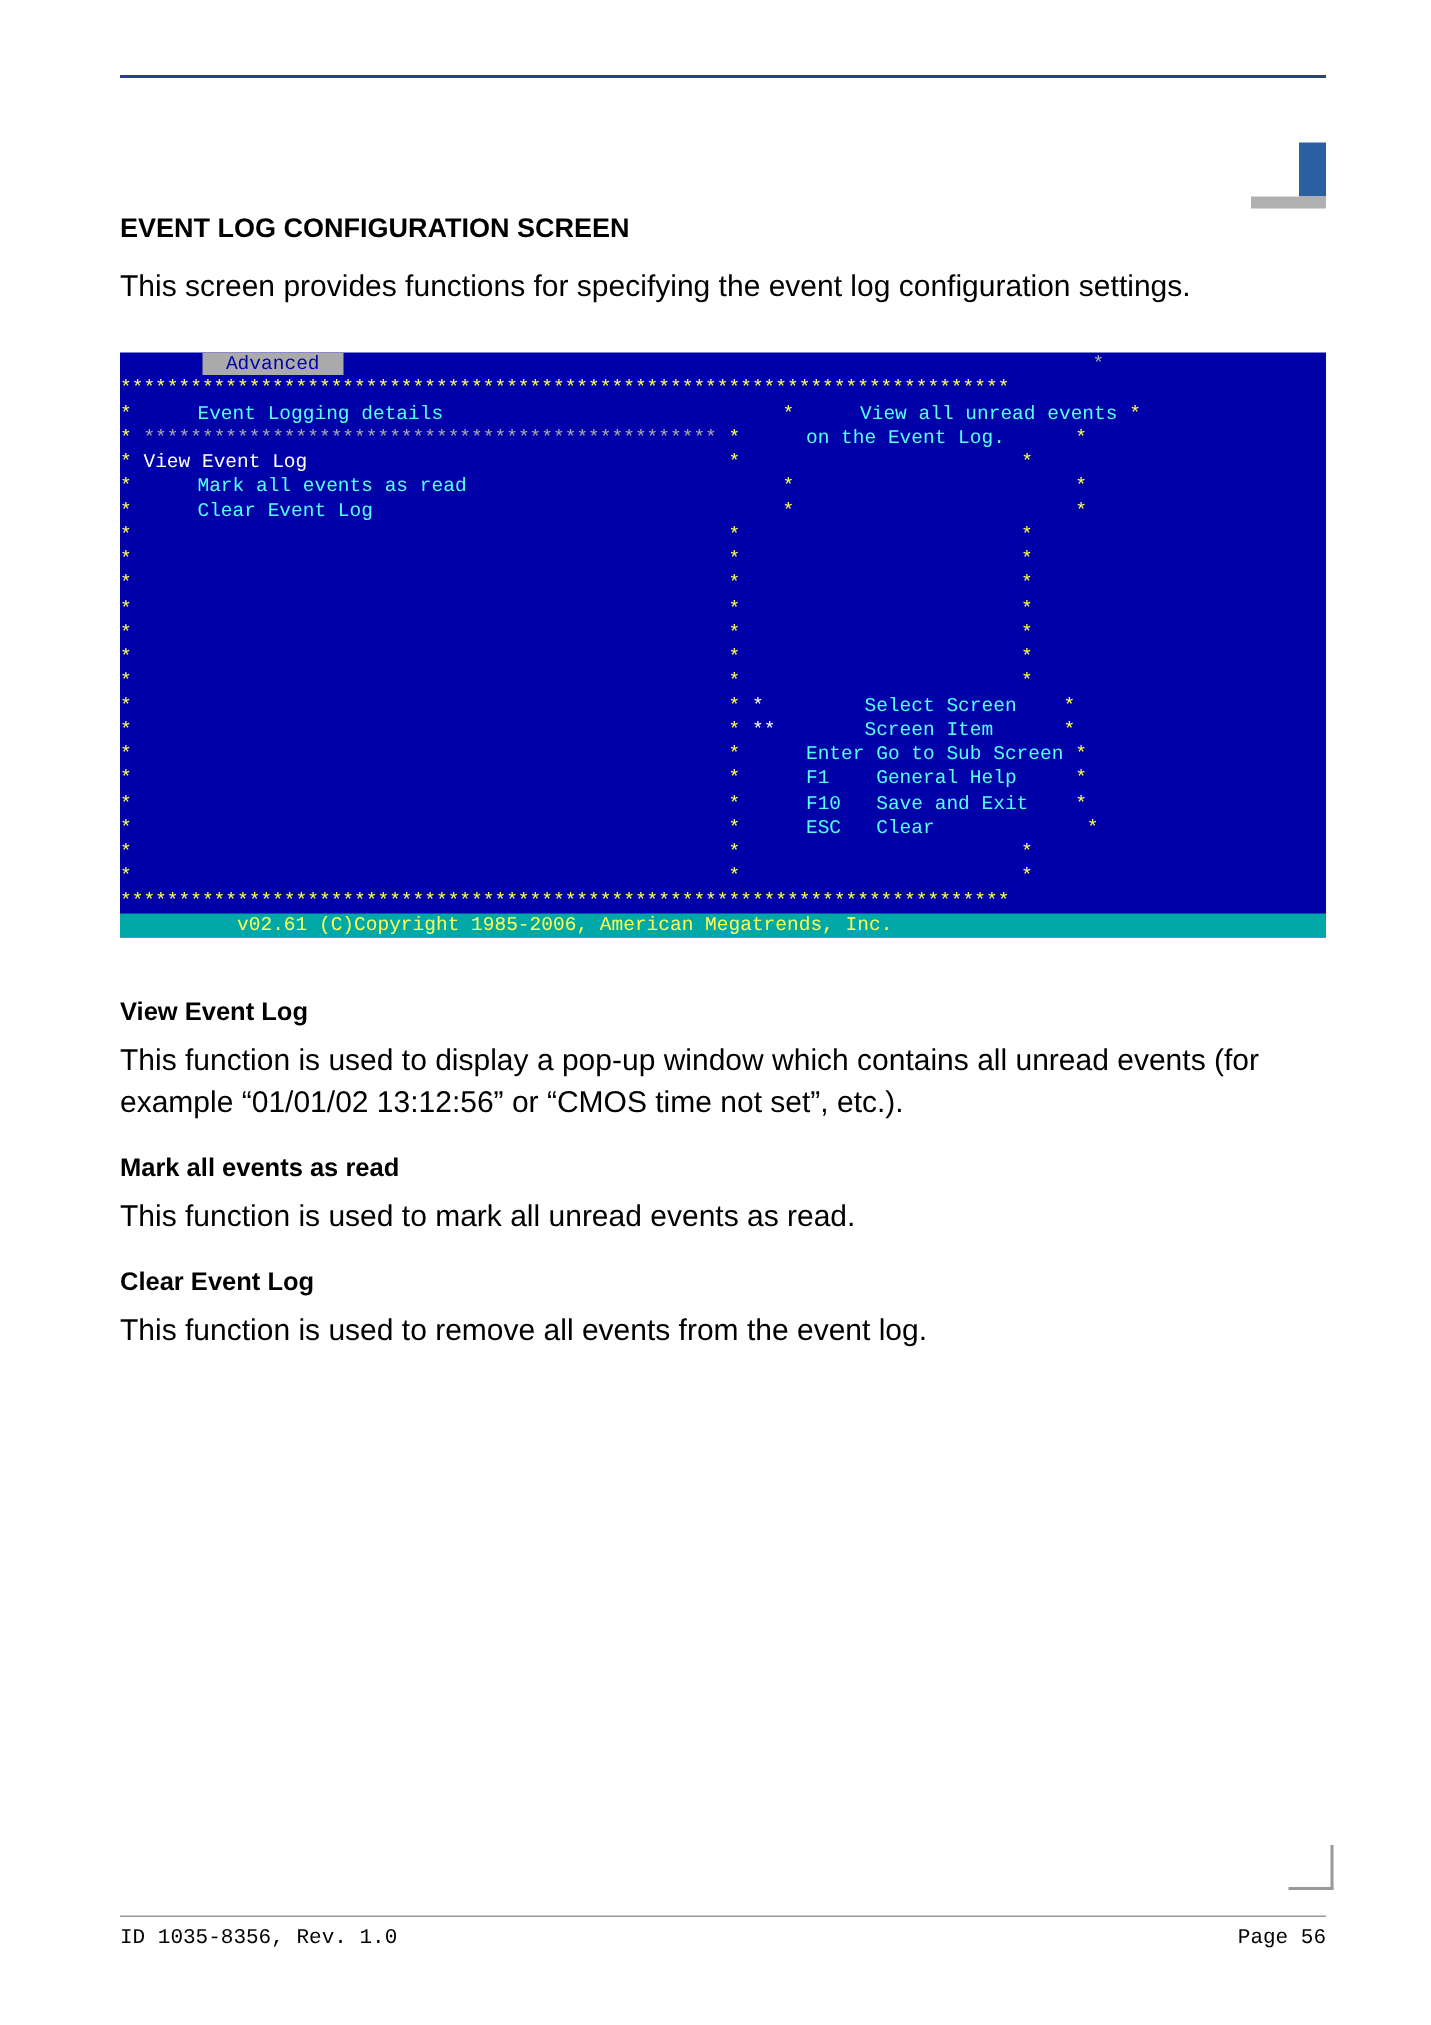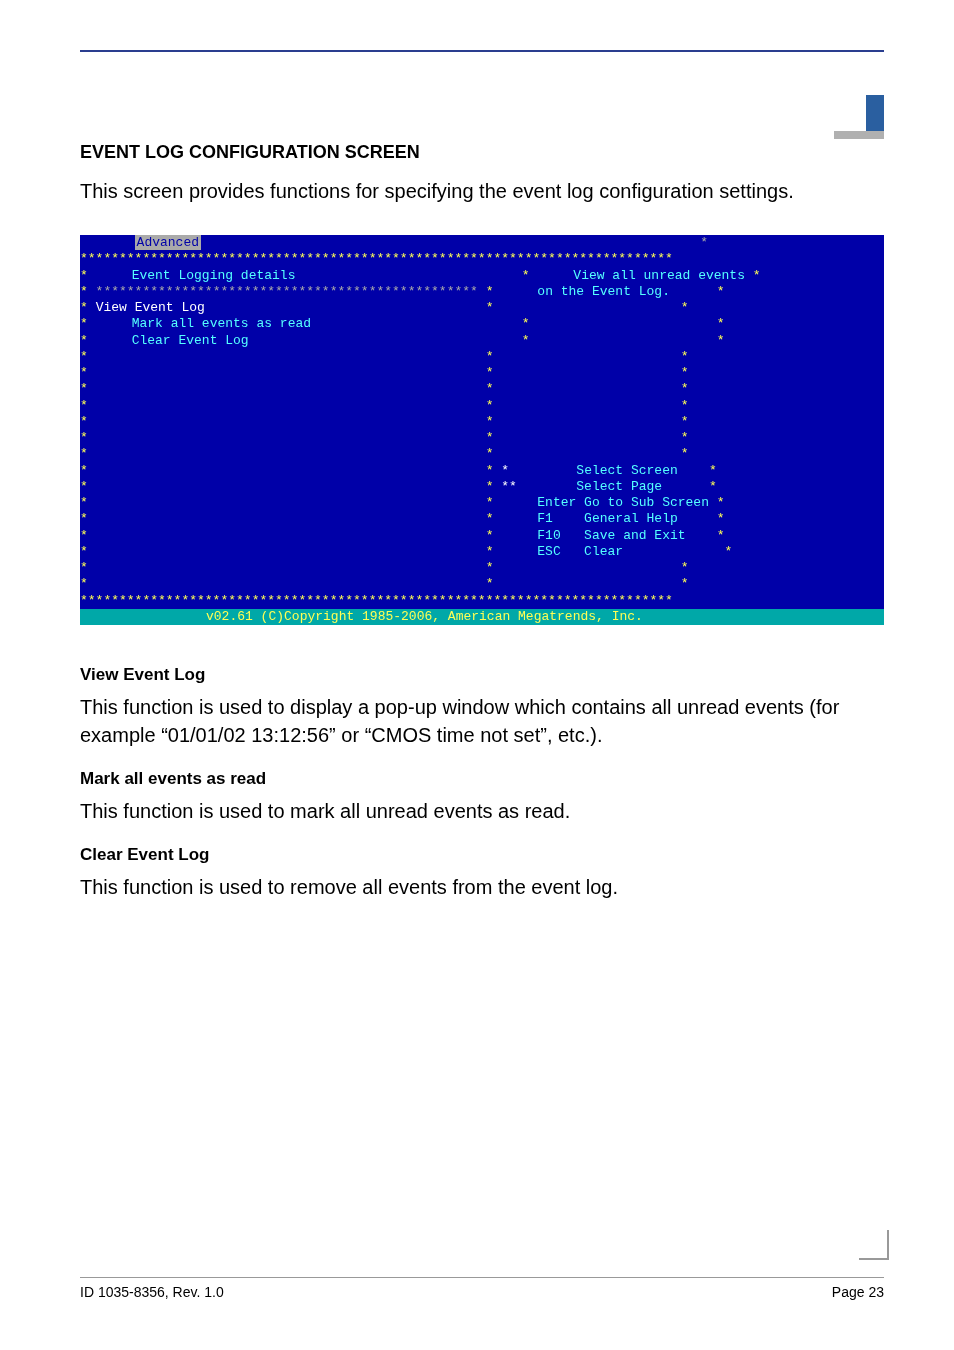--- a/index.html
+++ b/index.html
@@ -68,48 +68,48 @@
     font-size: 13px;
     line-height: 1.25;
     white-space: pre;
     padding: 0;
     overflow: hidden;
   }
   .bios-screen .tab-row { color: #aaaaaa; }
   .bios-screen .tab-active {
     background: #aaaaaa;
     color: #0000a8;
-    padding: 0 2px;
+    padding: 0 16px;
   }
   .bios-screen .yellow { color: #ffff55; }
   .bios-screen .cyan { color: #55ffff; margin-left: 36px; }
   .bios-screen .white { color: #ffffff; }
   .bios-screen .grey { color: #aaaaaa; }
   .bios-screen .footer-line {
     background: #00a8a8;
     color: #ffff55;
     display: block;
-    padding-left: 48px;
   }
   h2.sub-title {
     font-size: 17px;
     font-weight: bold;
     margin-top: 20px;
     margin-bottom: 8px;
   }
   .footer-row {
     position: absolute;
     bottom: 50px;
     left: 80px;
     right: 70px;
     display: flex;
     justify-content: space-between;
     font-size: 14px;
     border-top: 1px solid #999;
     padding-top: 6px;
+    font-family: Liberation Mono, monospace;
   }
   .corner-mark {
     position: absolute;
     right: 65px;
     bottom: 90px;
     width: 30px;
     height: 30px;
     border-right: 2px solid #999;
     border-bottom: 2px solid #999;
   }
@@ -136,21 +136,21 @@
 <span class="yellow">*</span><span class="cyan"> <span>Mark all events as read</span>                           </span><span class="yellow">*</span>                        <span class="yellow">*</span>
 <span class="yellow">*</span><span class="cyan"> <span>Clear Event Log</span>                                   </span><span class="yellow">*</span>                        <span class="yellow">*</span>
 <span class="yellow">*</span>                                                   <span class="yellow">*</span>                        <span class="yellow">*</span>
 <span class="yellow">*</span>                                                   <span class="yellow">*</span>                        <span class="yellow">*</span>
 <span class="yellow">*</span>                                                   <span class="yellow">*</span>                        <span class="yellow">*</span>
 <span class="yellow">*</span>                                                   <span class="yellow">*</span>                        <span class="yellow">*</span>
 <span class="yellow">*</span>                                                   <span class="yellow">*</span>                        <span class="yellow">*</span>
 <span class="yellow">*</span>                                                   <span class="yellow">*</span>                        <span class="yellow">*</span>
 <span class="yellow">*</span>                                                   <span class="yellow">*</span>                        <span class="yellow">*</span>
 <span class="yellow">*</span>                                                   <span class="yellow">*</span><span class="white"> *</span><span class="cyan">    <span>Select Screen</span>    </span><span class="yellow">*</span>
-<span class="yellow">*</span>                                                   <span class="yellow">*</span><span class="white"> **</span><span class="cyan">   <span>Select Page</span>      </span><span class="yellow">*</span>
+<span class="yellow">*</span>                                                   <span class="yellow">*</span><span class="white"> **</span><span class="cyan">   <span>Screen Item</span>      </span><span class="yellow">*</span>
 <span class="yellow">*</span>                                                   <span class="yellow">*</span><span class="cyan"> <span>Enter Go to Sub Screen</span> </span><span class="yellow">*</span>
 <span class="yellow">*</span>                                                   <span class="yellow">*</span><span class="cyan"> <span>F1    General Help</span>     </span><span class="yellow">*</span>
 <span class="yellow">*</span>                                                   <span class="yellow">*</span><span class="cyan"> <span>F10   Save and Exit</span>    </span><span class="yellow">*</span>
 <span class="yellow">*</span>                                                   <span class="yellow">*</span><span class="cyan"> <span>ESC   Clear</span>             </span><span class="yellow">*</span>
 <span class="yellow">*</span>                                                   <span class="yellow">*</span>                        <span class="yellow">*</span>
 <span class="yellow">*</span>                                                   <span class="yellow">*</span>                        <span class="yellow">*</span>
 <span class="yellow">****************************************************************************</span>
 <span class="footer-line">          <span>v02.61 (C)Copyright 1985-2006, American Megatrends, Inc.</span>           </span></div>
 
   <h2 class="sub-title">View Event Log</h2>
@@ -161,14 +161,14 @@
 
   <h2 class="sub-title">Clear Event Log</h2>
   <p class="body-text">This function is used to remove all events from the event log.</p>
 
 </div>
 
 <div class="corner-mark"></div>
 
 <div class="footer-row">
   <span>ID 1035-8356, Rev. 1.0</span>
-  <span>Page 23</span>
+  <span>Page 56</span>
 </div>
 
 </body></html>

